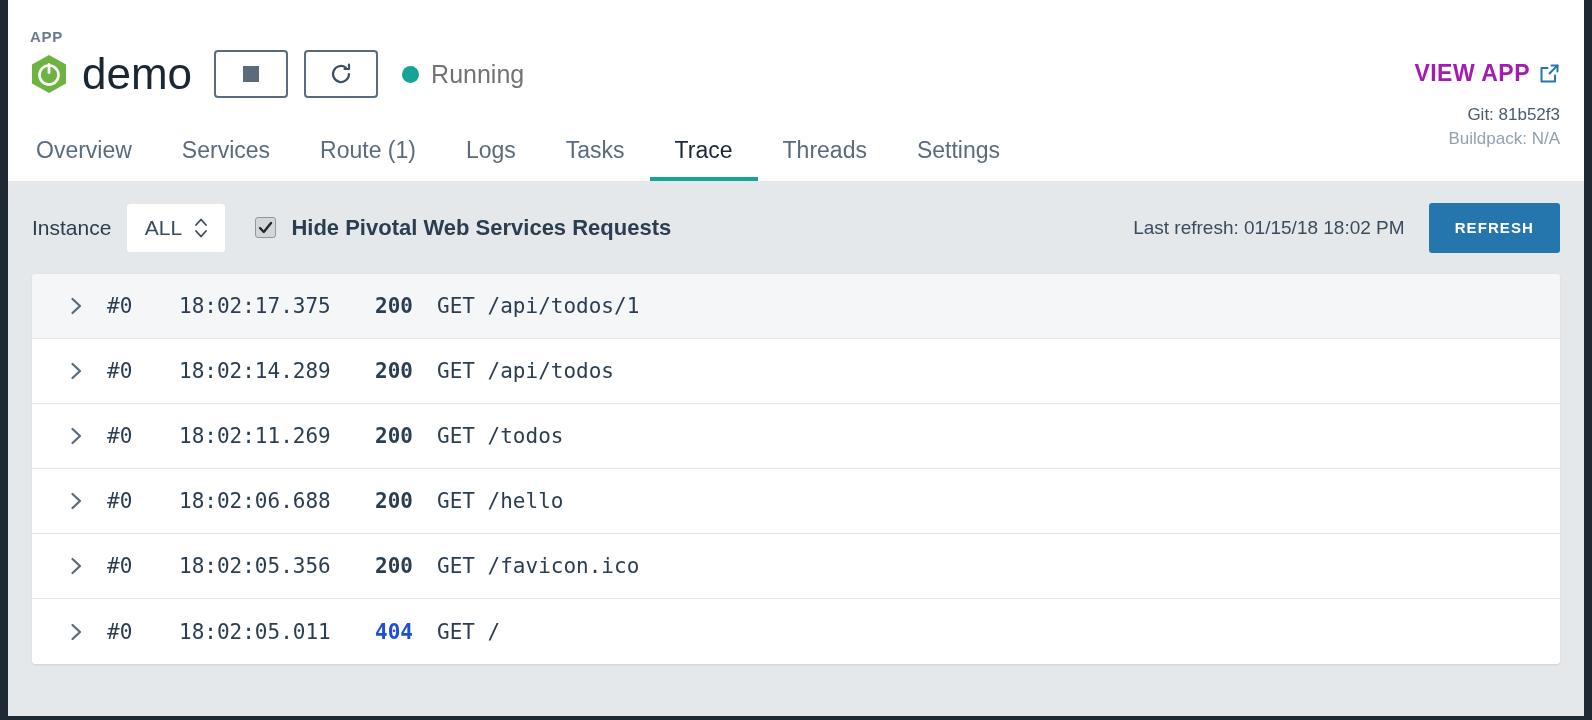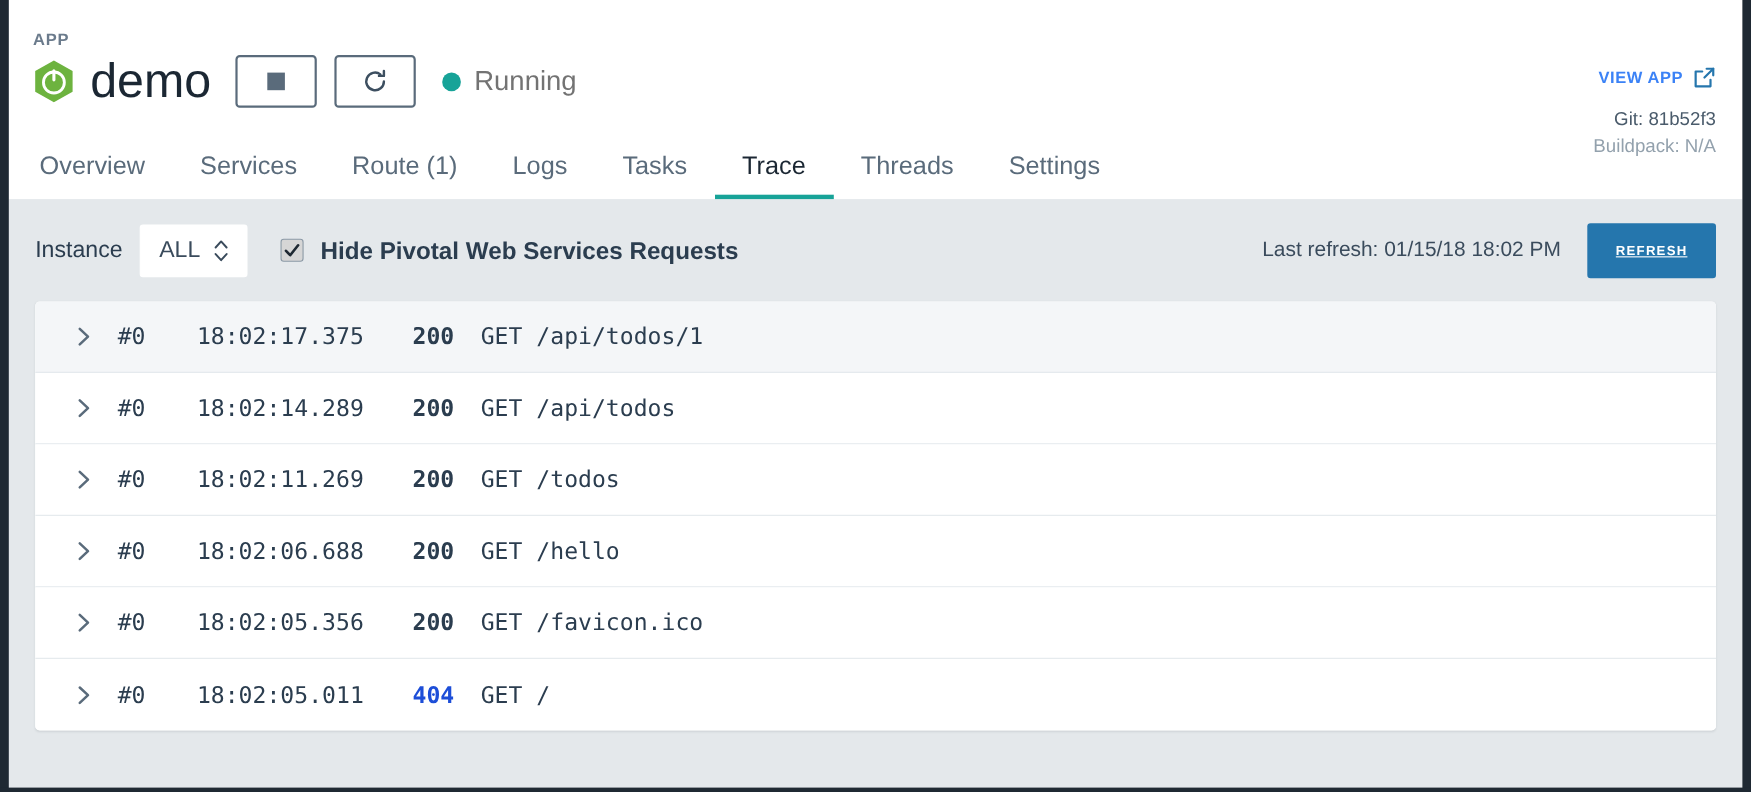--- a/index.html
+++ b/index.html
@@ -129,27 +129,26 @@
 
   
   .header-right {
     position: absolute;
     right: 24px;
     top: 60px;
     text-align: right;
   }
 
   .view-app {
-    font-size: 15px;
+    font-size: 23px;
     font-weight: bold;
     letter-spacing: 0.5px;
-    color: #3b82f6;
-    display: flex;
-    align-items: center;
-    justify-content: flex-end;
+    color: #a21caf;
+    display: flex;
+    align-items: center;
     gap: 9px;
     cursor: pointer;
   }
 
   .ext-icon { width: 21px; height: 21px; }
 
   .git-line {
     margin-top: 18px;
     font-size: 17px;
     color: #4a5b6b;
@@ -260,30 +259,29 @@
   .last-refresh {
     font-size: 19px;
     color: #3a4b5c;
     margin-right: 24px;
     white-space: nowrap;
   }
 
   .refresh-btn {
     background: #2576ad;
     color: #ffffff;
-    font-size: 12px;
+    font-size: 15px;
     font-weight: bold;
     letter-spacing: 1.1px;
     border: none;
     border-radius: 3px;
     padding: 0 26px;
     height: 50px;
     cursor: pointer;
     font-family: "Liberation Sans", sans-serif;
-    text-decoration: underline;
   }
 
   
   .trace-panel {
     margin: 0 24px;
     background: #ffffff;
     border-radius: 4px;
     overflow: hidden;
     box-shadow: 0 1px 2px rgba(27,39,51,0.10);
   }

